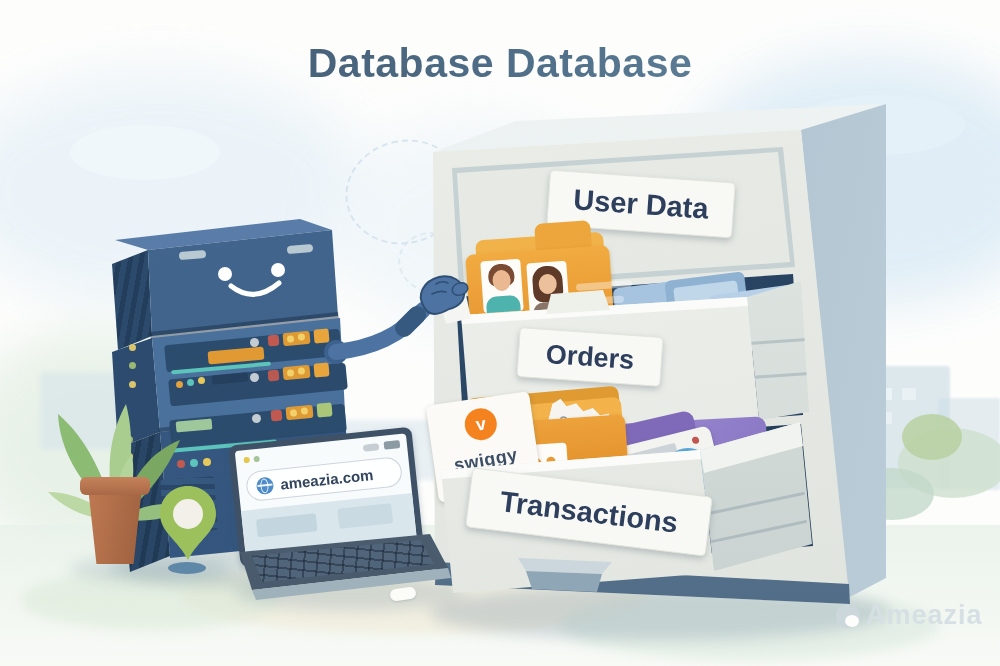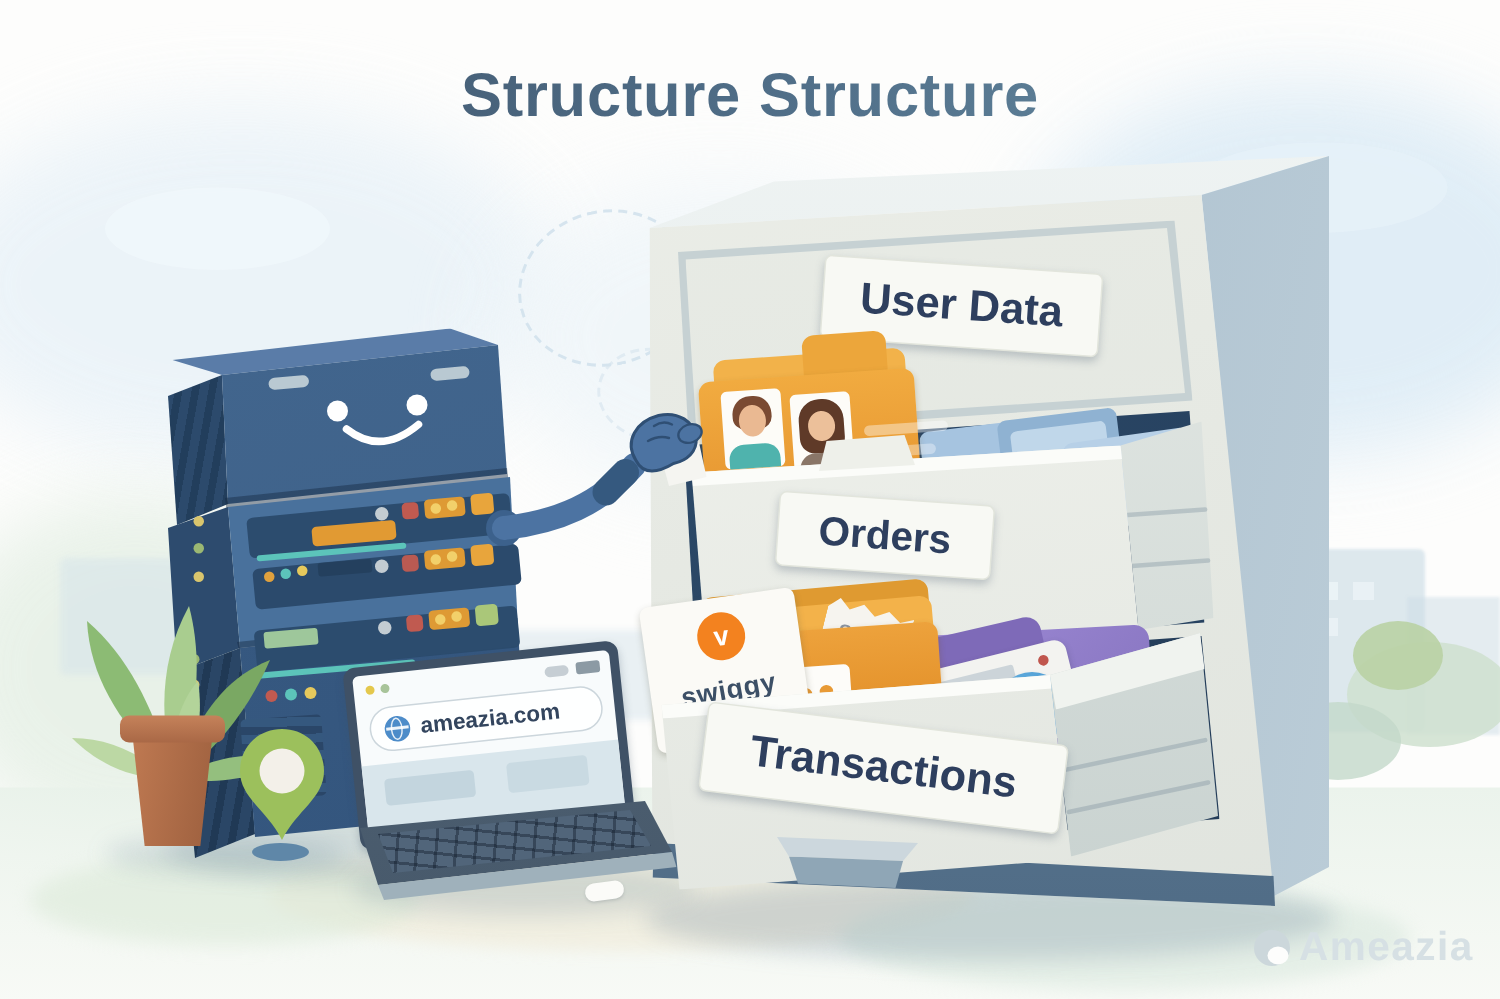--- a/index.html
+++ b/index.html
@@ -49,21 +49,21 @@
   <div class="abs" style="left:-20px;top:525px;width:1040px;height:150px;background:linear-gradient(#e9f2ea,#f8faf6);opacity:.9;"></div>
   <div class="blob" style="left:180px;top:560px;width:470px;height:74px;background:#efe8d4;opacity:.55;filter:blur(5px);"></div>
   <div class="blob" style="left:560px;top:590px;width:380px;height:70px;background:#d9e8de;opacity:.6;filter:blur(6px);"></div>
   <div class="blob" style="left:20px;top:570px;width:260px;height:60px;background:#dcead9;opacity:.6;filter:blur(6px);"></div>
 
   <div class="shadow" style="left:430px;top:585px;width:460px;height:55px;background:rgba(85,115,140,.22);"></div>
   <div class="shadow" style="left:110px;top:545px;width:240px;height:42px;background:rgba(80,110,135,.18);"></div>
   <div class="shadow" style="left:235px;top:575px;width:230px;height:35px;background:rgba(80,110,135,.18);"></div>
   <div class="shadow" style="left:70px;top:556px;width:160px;height:26px;background:rgba(80,110,135,.16);"></div>
 
-  <div class="title">Structure Structure</div>
+  <div class="title">Database Database</div>
 
   <div class="clip" style="clip-path:polygon(433px 152px,801px 130px,886px 104px,516px 121px);background:linear-gradient(#f1f5f4,#dde6e8);"></div>
   <div class="clip" style="clip-path:polygon(801px 130px,886px 104px,886px 578px,848px 598px);background:linear-gradient(100deg,#8aa4b8,#b2c5d2 70%,#bfd0da);"></div>
   <div class="clip" style="clip-path:polygon(433px 152px,801px 130px,850px 604px,435px 585px);background:linear-gradient(165deg,#eef0ea,#dfe3dd);"></div>
   <div class="clip" style="clip-path:polygon(436px 562px,849px 584px,850px 604px,435px 585px);background:linear-gradient(#6c89a3,#4e6a84);"></div>
 
   <div class="clip" style="clip-path:polygon(452px 168px,783px 147px,795px 267px,459px 290px);background:#c6d1d3;"></div>
   <div class="clip" style="clip-path:polygon(457px 173px,778px 152px,790px 262px,464px 284px);background:linear-gradient(170deg,#eaede7,#e0e4de);"></div>
   <div class="lbl" style="left:548px;top:176px;width:184px;height:54px;font-size:29px;transform:rotate(4deg);">
     <span>User Data</span>
@@ -263,20 +263,20 @@
   <div class="abs" style="left:80px;top:477px;width:70px;height:18px;background:linear-gradient(#c5825a,#a96846);border-radius:6px;"></div>
 
   <svg class="abs" style="left:156px;top:484px;" width="64" height="90" viewBox="0 0 64 90">
     <ellipse cx="31" cy="84" rx="19" ry="6" fill="#5f87a8"></ellipse>
     <path d="M32 2 C 48 2, 60 14, 60 30 C 60 48, 42 56, 32 76 C 22 56, 4 48, 4 30 C 4 14, 16 2, 32 2 Z" fill="#9cc05c"></path>
     <circle cx="32" cy="30" r="15" fill="#f3f0e9"></circle>
   </svg>
 
   <div class="abs" style="left:390px;top:588px;width:26px;height:12px;background:#fbfbf8;border-radius:6px;transform:rotate(-8deg);box-shadow:0 1px 2px rgba(100,110,120,.25);"></div>
 
-  <div class="abs" style="left:836px;top:616px;display:flex;align-items:center;gap:6px;">
+  <div class="abs" style="left:836px;top:600px;display:flex;align-items:center;gap:6px;">
     <div style="position:relative;width:24px;height:24px;border-radius:50%;background:#ccd7db;">
       <div style="position:absolute;left:9px;top:11px;width:14px;height:12px;border-radius:50%;background:#fdfdfc;"></div>
     </div>
     <span style="font-size:27px;font-weight:700;letter-spacing:1px;color:#d6e0e4;">Ameazia</span>
   </div>
 
 </div>
 
 </body></html>

